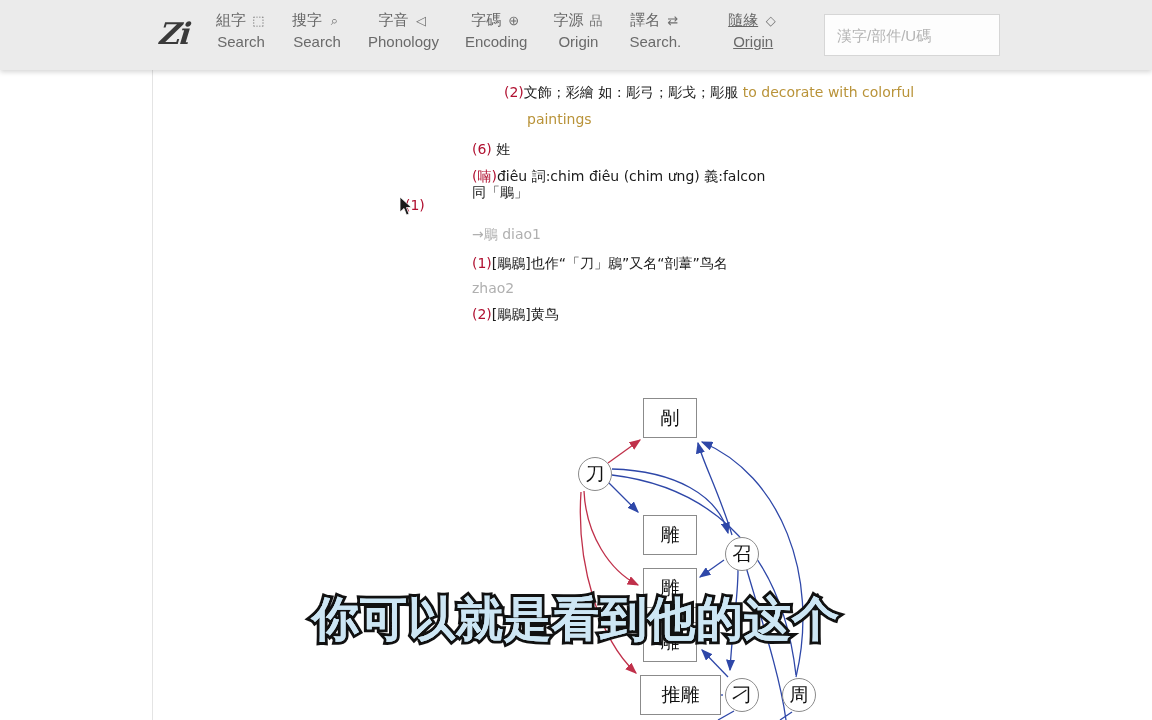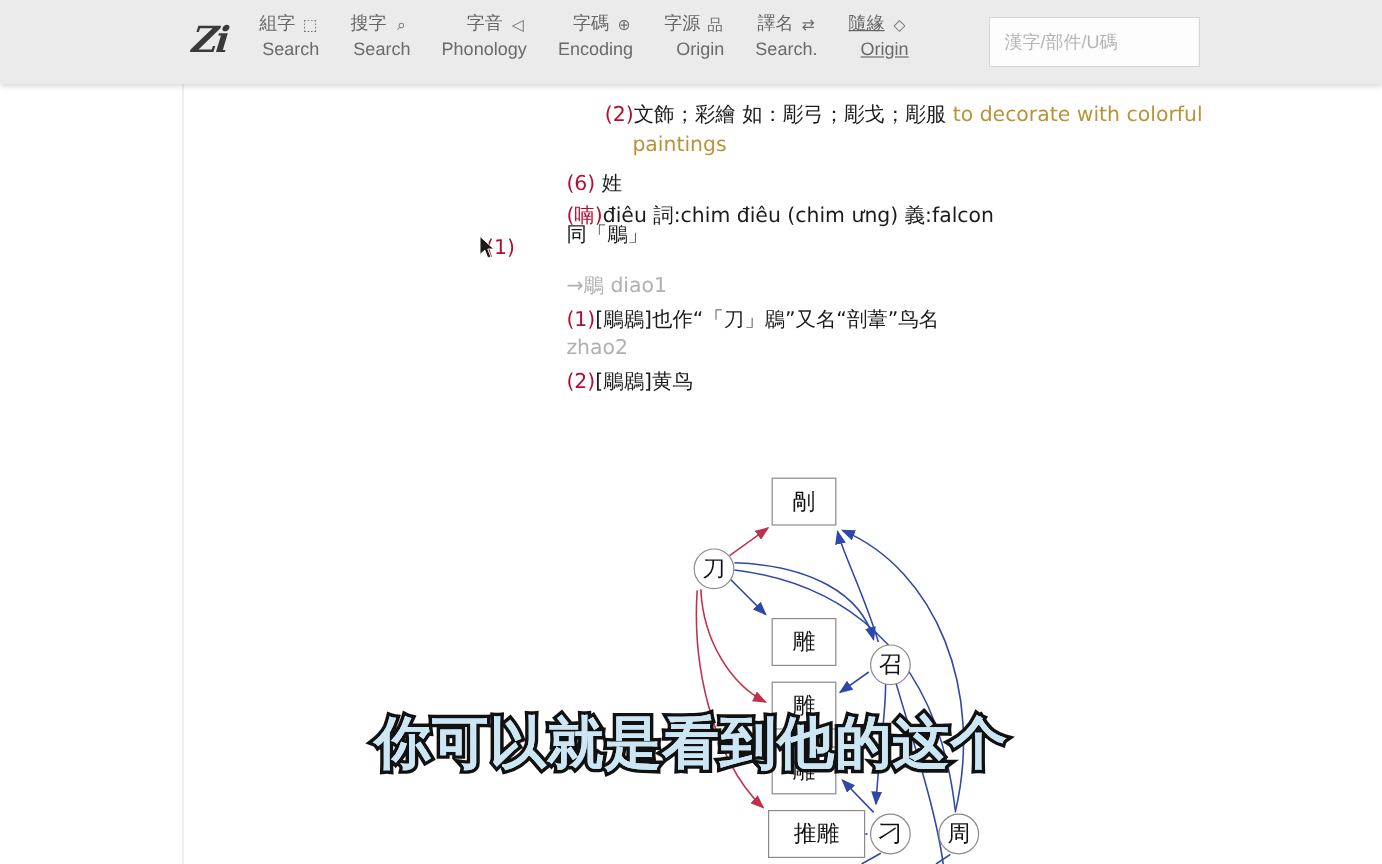--- a/index.html
+++ b/index.html
@@ -35,21 +35,21 @@
     font-style: italic;
     letter-spacing: -2px;
     line-height: 40px;
     transform: skewX(-6deg);
   }
   .nav {
     position: absolute; left: 216px; top: 11px;
     display: flex; align-items: flex-start;
   }
   .nav-item {
-    display: flex; flex-direction: column; align-items: flex-end;
+    display: flex; flex-direction: column; align-items: center;
     margin-right: 26px;
     cursor: pointer;
   }
   .nav-top {
     display: flex; align-items: center;
     font-size: 15px; color: #666666;
     white-space: nowrap;
     line-height: 18px;
   }
   .nav-top .zh { margin-right: 5px; }
@@ -60,21 +60,21 @@
     font-size: 13px;
     line-height: 1;
   }
   .nav-bot {
     font-size: 15px; color: #6a6a6a;
     margin-top: 4px;
     line-height: 18px;
     white-space: nowrap;
   }
   .nav-item.link .nav-top .zh,
-  .nav-item.link .nav-bot { text-decoration: underline; }
+  .nav-item.link .nav-bot { text-decoration: underline; margin-left: 21px; }
   .search-box {
     position: absolute; left: 824px; top: 14px;
     width: 176px; height: 42px;
     background: #fdfdfd;
     border: 1px solid #d6d6d6;
     display: flex; align-items: center;
   }
   .search-box input {
     border: none; outline: none; background: transparent;
     width: 100%; height: 100%;
@@ -98,21 +98,21 @@
   }
 
   
   .doc {
     position: absolute; left: 0; top: 0;
     width: 1152px;
   }
   .ln { position: absolute; white-space: nowrap; }
   .zh-text {
     font-family: "DejaVu Sans", "Liberation Sans", sans-serif;
-    font-size: 17px; color: #1b1b1b;
+    font-size: 14px; color: #1b1b1b;
   }
   .num { color: #b01030; }
   .gold { color: #b99339; }
   .gray { color: #b0b0b0; }
 
   
   .sect {
     position: absolute; left: 400px; top: 351px;
     width: 594px;
     display: flex; align-items: center;

